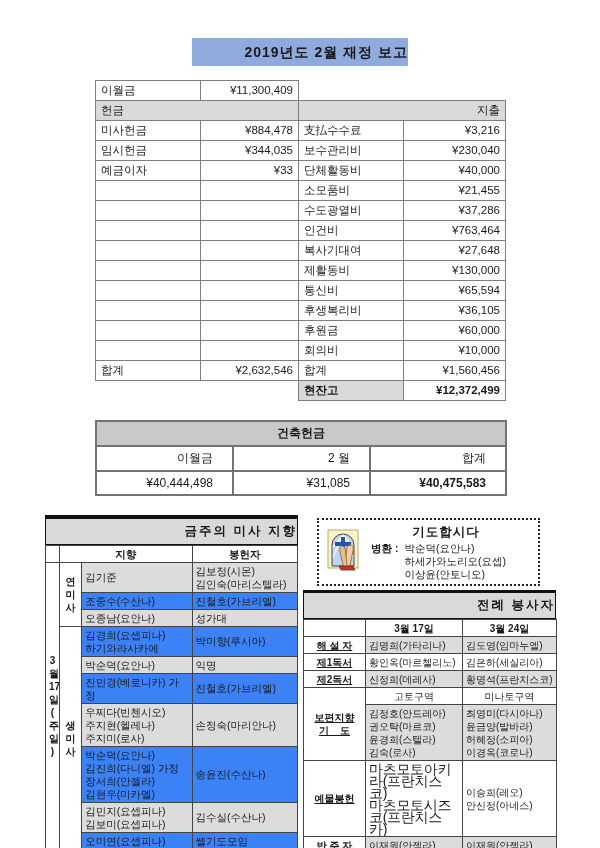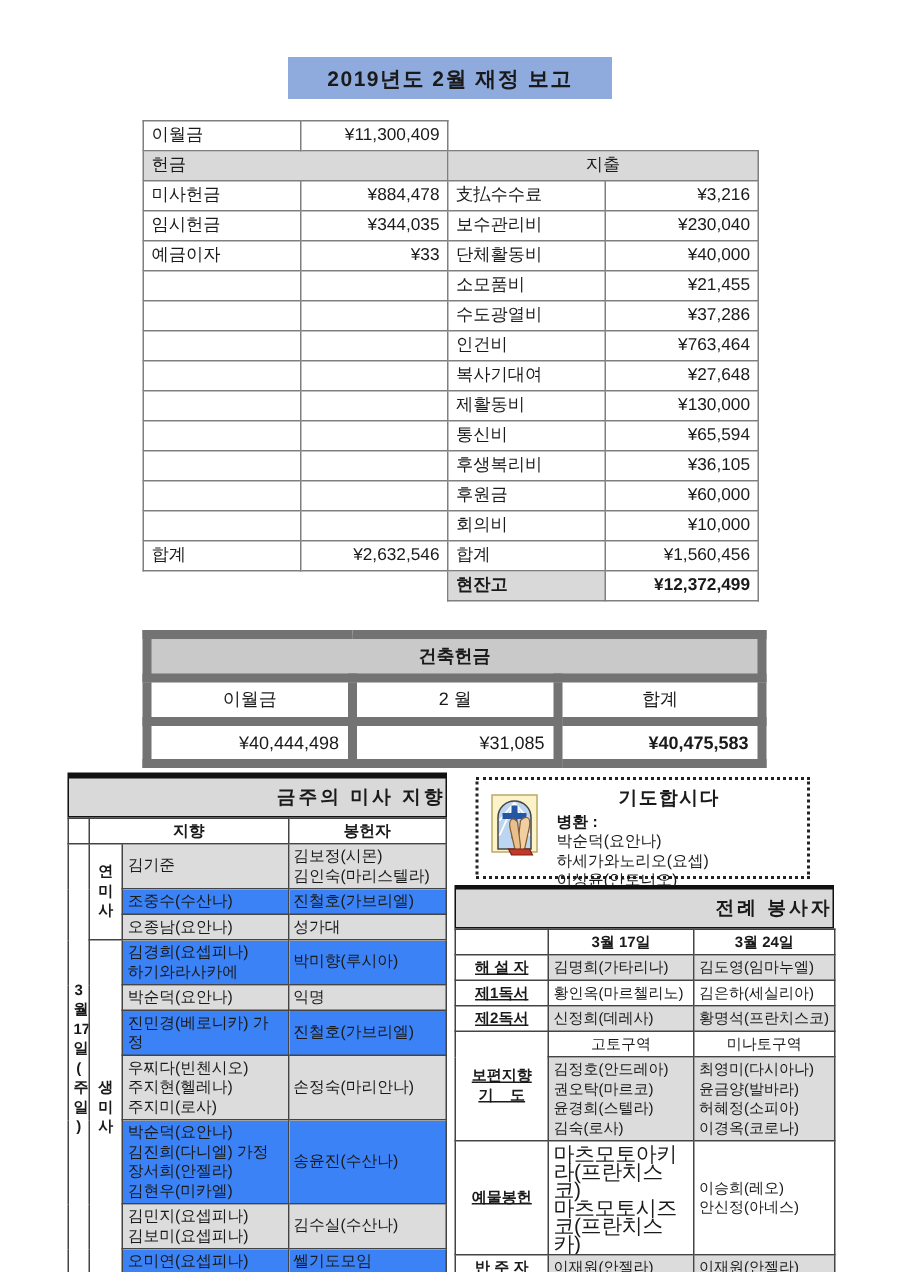--- a/index.html
+++ b/index.html
@@ -1,38 +1,38 @@
 <!DOCTYPE html>
 <html><head>
 <meta charset="utf-8">
 <style>
   html,body{margin:0;padding:0;background:#ffffff;}
   .page{position:relative;width:600px;height:848px;background:#ffffff;
         font-family:"Liberation Sans","DejaVu Sans",sans-serif;color:#1a1a1a;overflow:hidden;}
 
   
   .title-bar{position:absolute;left:192px;top:38px;width:216px;height:28px;line-height:28px;
-             text-align:center;font-weight:bold;font-size:14px;background:#8faadc;letter-spacing:1px;}
+             text-align:right;font-weight:bold;font-size:14px;background:#8faadc;letter-spacing:1px;}
 
   table{border-collapse:collapse;table-layout:fixed;}
   .num{text-align:right;}
-  .center{text-align:center;}
+  .center{text-align:right;}
   .bold{font-weight:bold;}
 
   
   .fin{position:absolute;left:95px;top:80px;width:410px;font-size:11.5px;}
   .fin td{border:1px solid #7f7f7f;padding:1.5px 5px;height:16px;line-height:15px;
           white-space:nowrap;overflow:hidden;}
   .fin td.nb{border:none;background:#fff;}
   .fin .hdr{background:#d9d9d9;}
   .fin .balance{background:#d9d9d9;font-weight:bold;}
 
   
   .bf{position:absolute;left:95px;top:420px;width:410px;font-size:12px;border:2px solid #333;}
-  .bf td{border:6px solid #737373;padding:3px 6px;height:16px;}
+  .bf td{border:2px solid #737373;padding:3px 19px;height:16px;}
   .bf .hdr{background:#c9c9c9;font-weight:bold;text-align:center;}
 
   
   .section{position:absolute;border-top:3px solid #111;border-bottom:3px solid #111;background:#fff;}
   .sec-title{border:1px solid #111;background:#d9d9d9;font-weight:bold;text-align:right;
              font-size:12.5px;padding:4px 0;letter-spacing:2px;}
   .mass-sec{left:45px;top:515px;width:253px;}
   .mass, .servers{width:100%;font-size:10.5px;}
   .mass td, .servers td{border:1px solid #444;padding:1.5px 3px;line-height:13px;
                         white-space:pre-line;vertical-align:middle;overflow:hidden;}
@@ -43,21 +43,21 @@
 
   .srv-sec{left:303px;top:590px;width:253px;border-top:2px solid #111;}
   .servers td{font-size:10px;}
   .servers .rlabel{font-weight:bold;text-align:center;background:#fff;text-decoration:underline;}
   .servers .region{text-align:center;}
   .servers .small-text{font-size:14px;letter-spacing:-0.3px;line-height:12px;}
 
   
   .pray{position:absolute;left:317px;top:518px;width:219px;height:64px;border:2px dotted #222;}
   .pray-title{margin:4px 0 1px 52px;width:150px;text-align:center;font-weight:bold;font-size:12.5px;letter-spacing:1px;}
-  .pray-row{display:flex;margin-left:52px;font-size:10.5px;line-height:13px;flex-direction:column;}
+  .pray-row{display:flex;margin-left:52px;font-size:10.5px;line-height:13px;}
   .pray-label{font-weight:bold;margin-right:6px;white-space:nowrap;}
   .pray-names{white-space:pre-line;}
   .pray-icon{position:absolute;left:8px;top:9px;}
 </style>
 </head>
 <body>
 
 <div class="page">
 
   <div class="title-bar">2019년도 2월 재정 보고</div>

